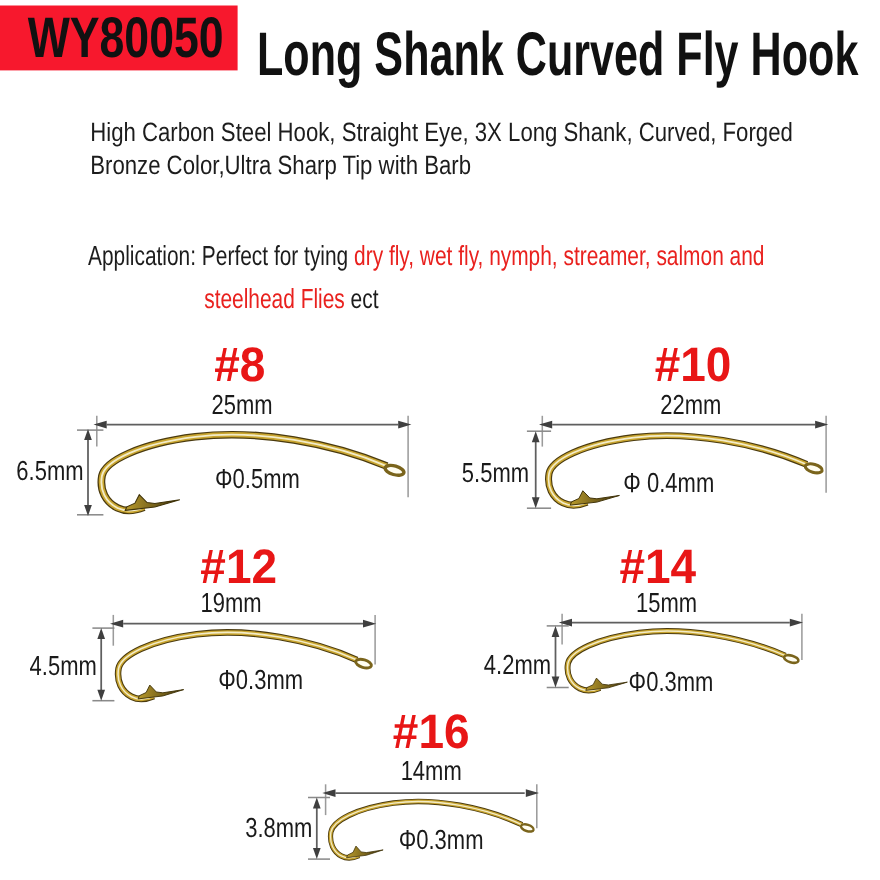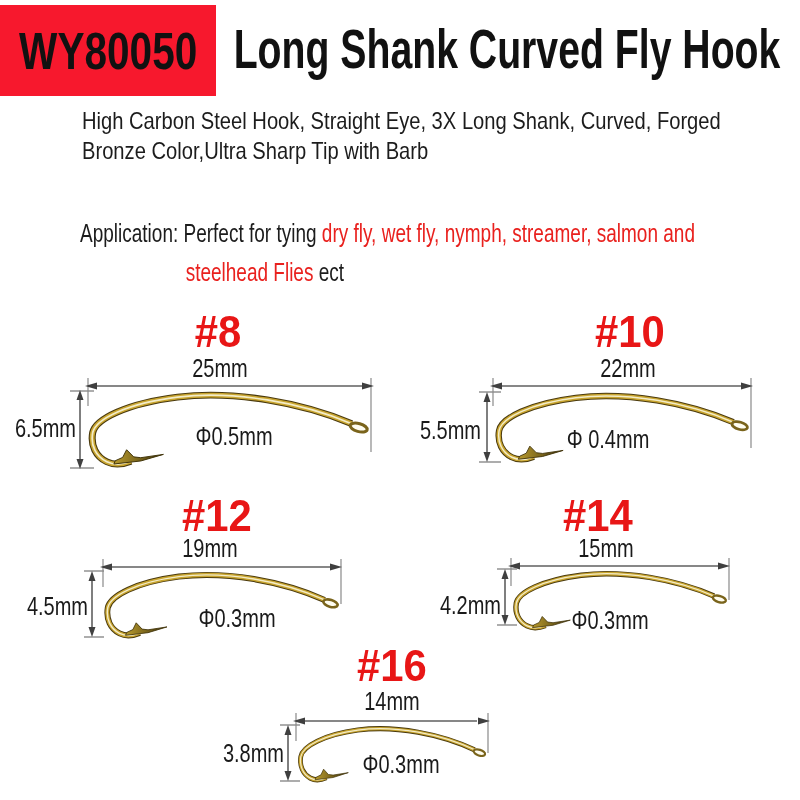--- a/index.html
+++ b/index.html
@@ -1,21 +1,21 @@
 <!DOCTYPE html>
 <html><head>
 <meta charset="utf-8">
 <style>
   html,body{margin:0;padding:0;background:#fff;}
   .page{position:relative;width:800px;height:800px;background:#ffffff;overflow:hidden;
         font-family:"Liberation Sans",sans-serif;color:#1c1c1c;}
 
   
-  .code-box{position:absolute;left:0;top:5px;width:216px;height:91px;background:#f7182d;
-            display:flex;align-items:center;justify-content:center;}
+  .code-box{position:absolute;left:0;top:5px;width:216px;height:59px;background:#f7182d;
+            display:flex;align-items:center;justify-content:flex-start;}
   .code-box span{font-size:52px;font-weight:bold;color:#111;transform:scaleX(0.78);white-space:nowrap;}
   .title{position:absolute;left:507px;top:16px;font-size:56px;font-weight:bold;color:#111;
          white-space:nowrap;transform:translateX(-50%) scaleX(0.70);}
 
   
   .desc{position:absolute;left:82px;top:106px;font-size:24px;line-height:30px;
         transform:scaleX(0.84);transform-origin:left top;white-space:nowrap;}
   .app{position:absolute;left:80px;top:214px;font-size:25px;line-height:39px;
        transform:scaleX(0.76);transform-origin:left top;white-space:nowrap;}
   .app .line2{padding-left:139px;}

